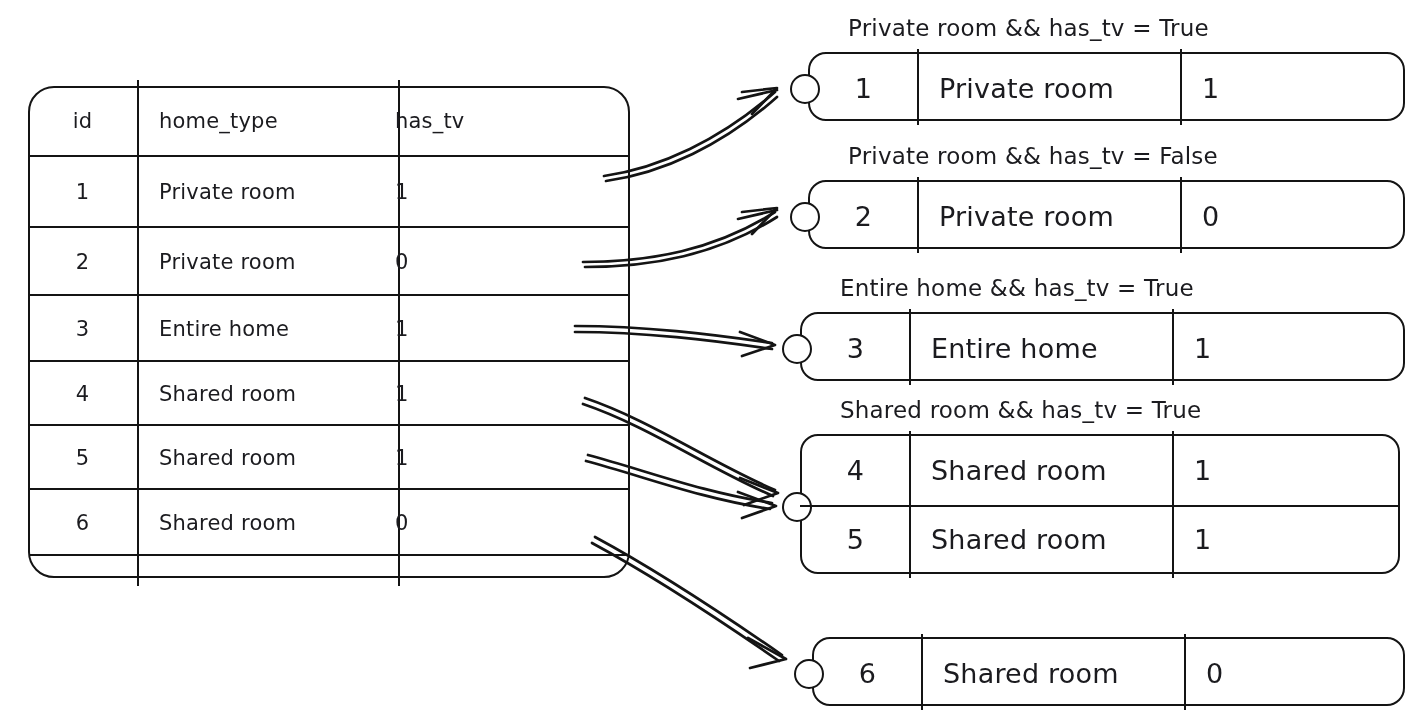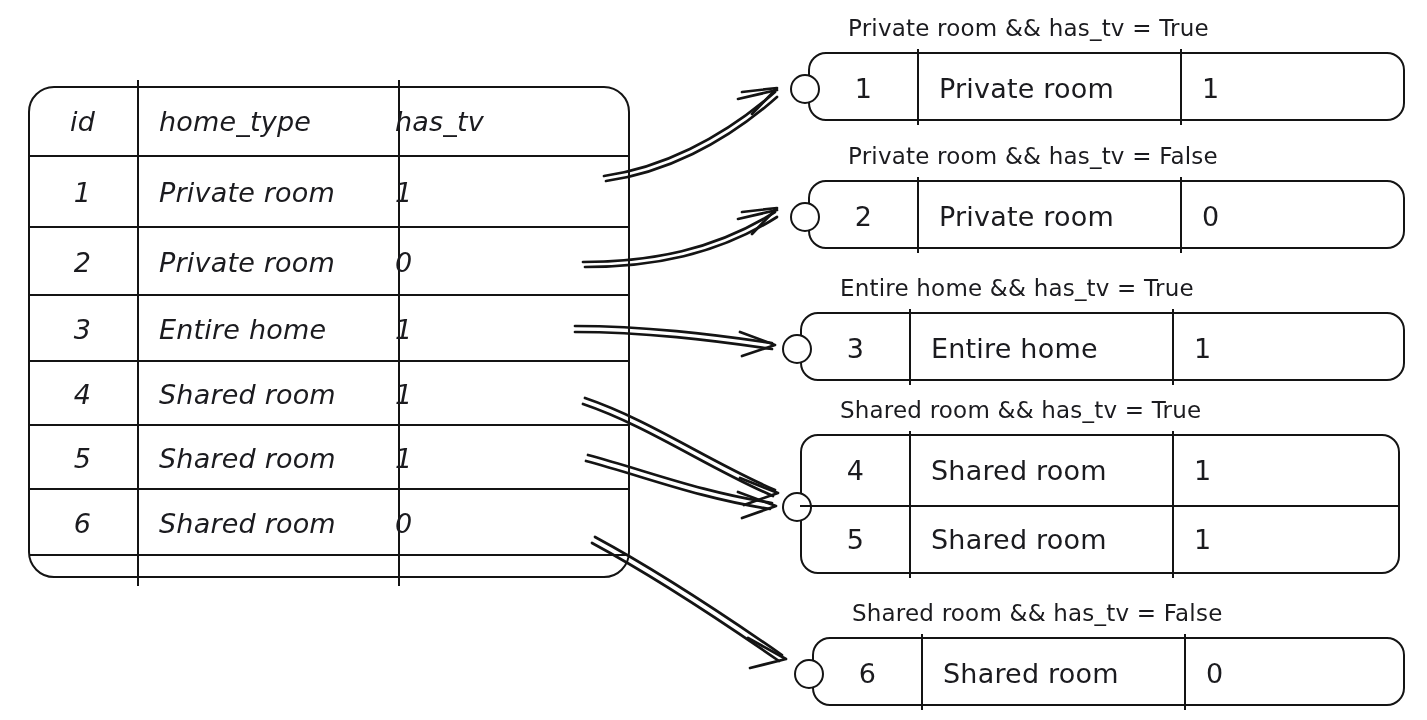--- a/index.html
+++ b/index.html
@@ -68,24 +68,23 @@
     right: 2px;
     bottom: 0;
     height: 0;
     border-bottom: 2.6px solid #141414;
   }
   .trow.hdr .hline { bottom: 0; }
   .cell {
     box-sizing: border-box;
     display: flex;
     align-items: center;
-    font-size: 27px;
+    font-size: 21px;
     line-height: 1;
     white-space: nowrap;
-    font-style: italic;
   }
   .cell.c-id   { width: 109px; justify-content: center; }
   .cell.c-type { width: 252px; padding-left: 22px; }
   .cell.c-tv   { flex: 1;      padding-left: 6px; }
 
   
   .group { position: absolute; }
   .group-label {
     position: absolute;
     left: 40px;
@@ -305,21 +304,20 @@
     </div>
     <div class="grow hand" style="height:69px;">
       <div class="gcell c-id">5</div>
       <div class="gcell c-type">Shared room</div>
       <div class="gcell c-tv">1</div>
     </div>
   </div>
 </div>
 
 <div class="group" style="left:812px; top:637px; width:593px;">
-  <div class="group-label hand">Shared room &amp;&amp; has_tv = False</div>
   <div class="gbox" style="height:69px;">
     <div class="anchor-dot" style="top:20px;"></div>
     <div class="gv g1"></div>
     <div class="gv g2"></div>
     <div class="grow hand">
       <div class="gcell c-id">6</div>
       <div class="gcell c-type">Shared room</div>
       <div class="gcell c-tv">0</div>
     </div>
   </div>

